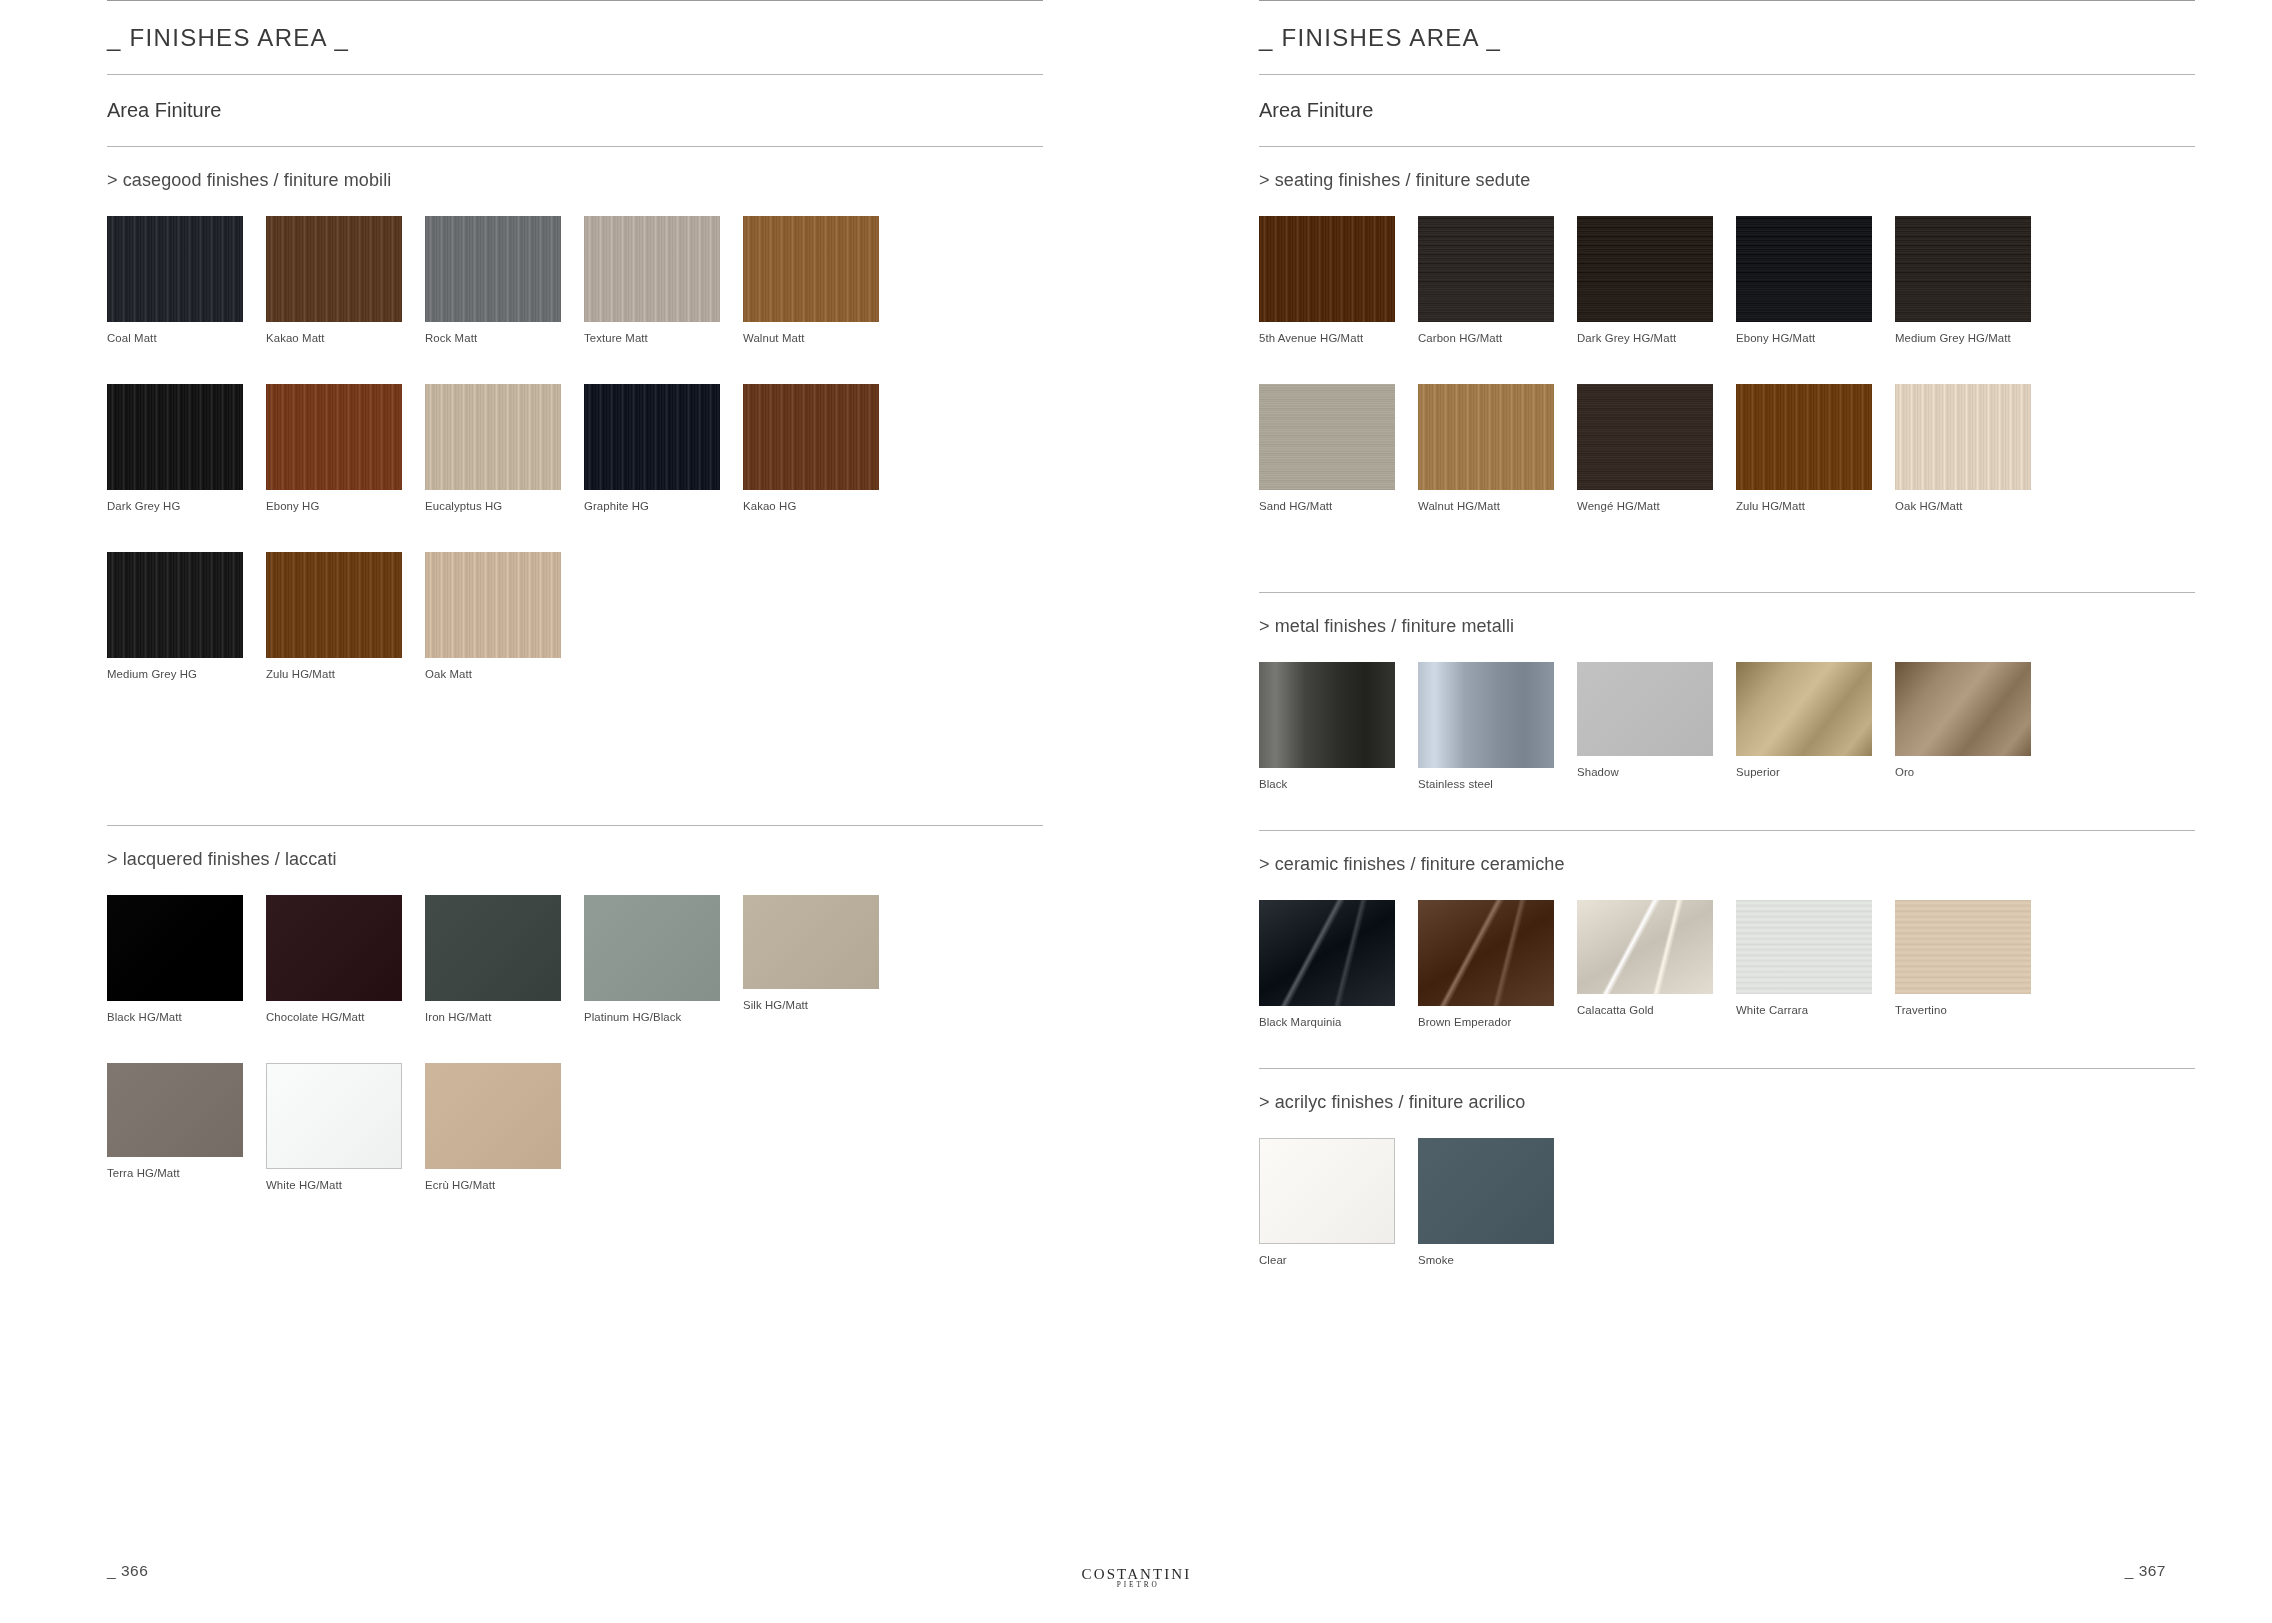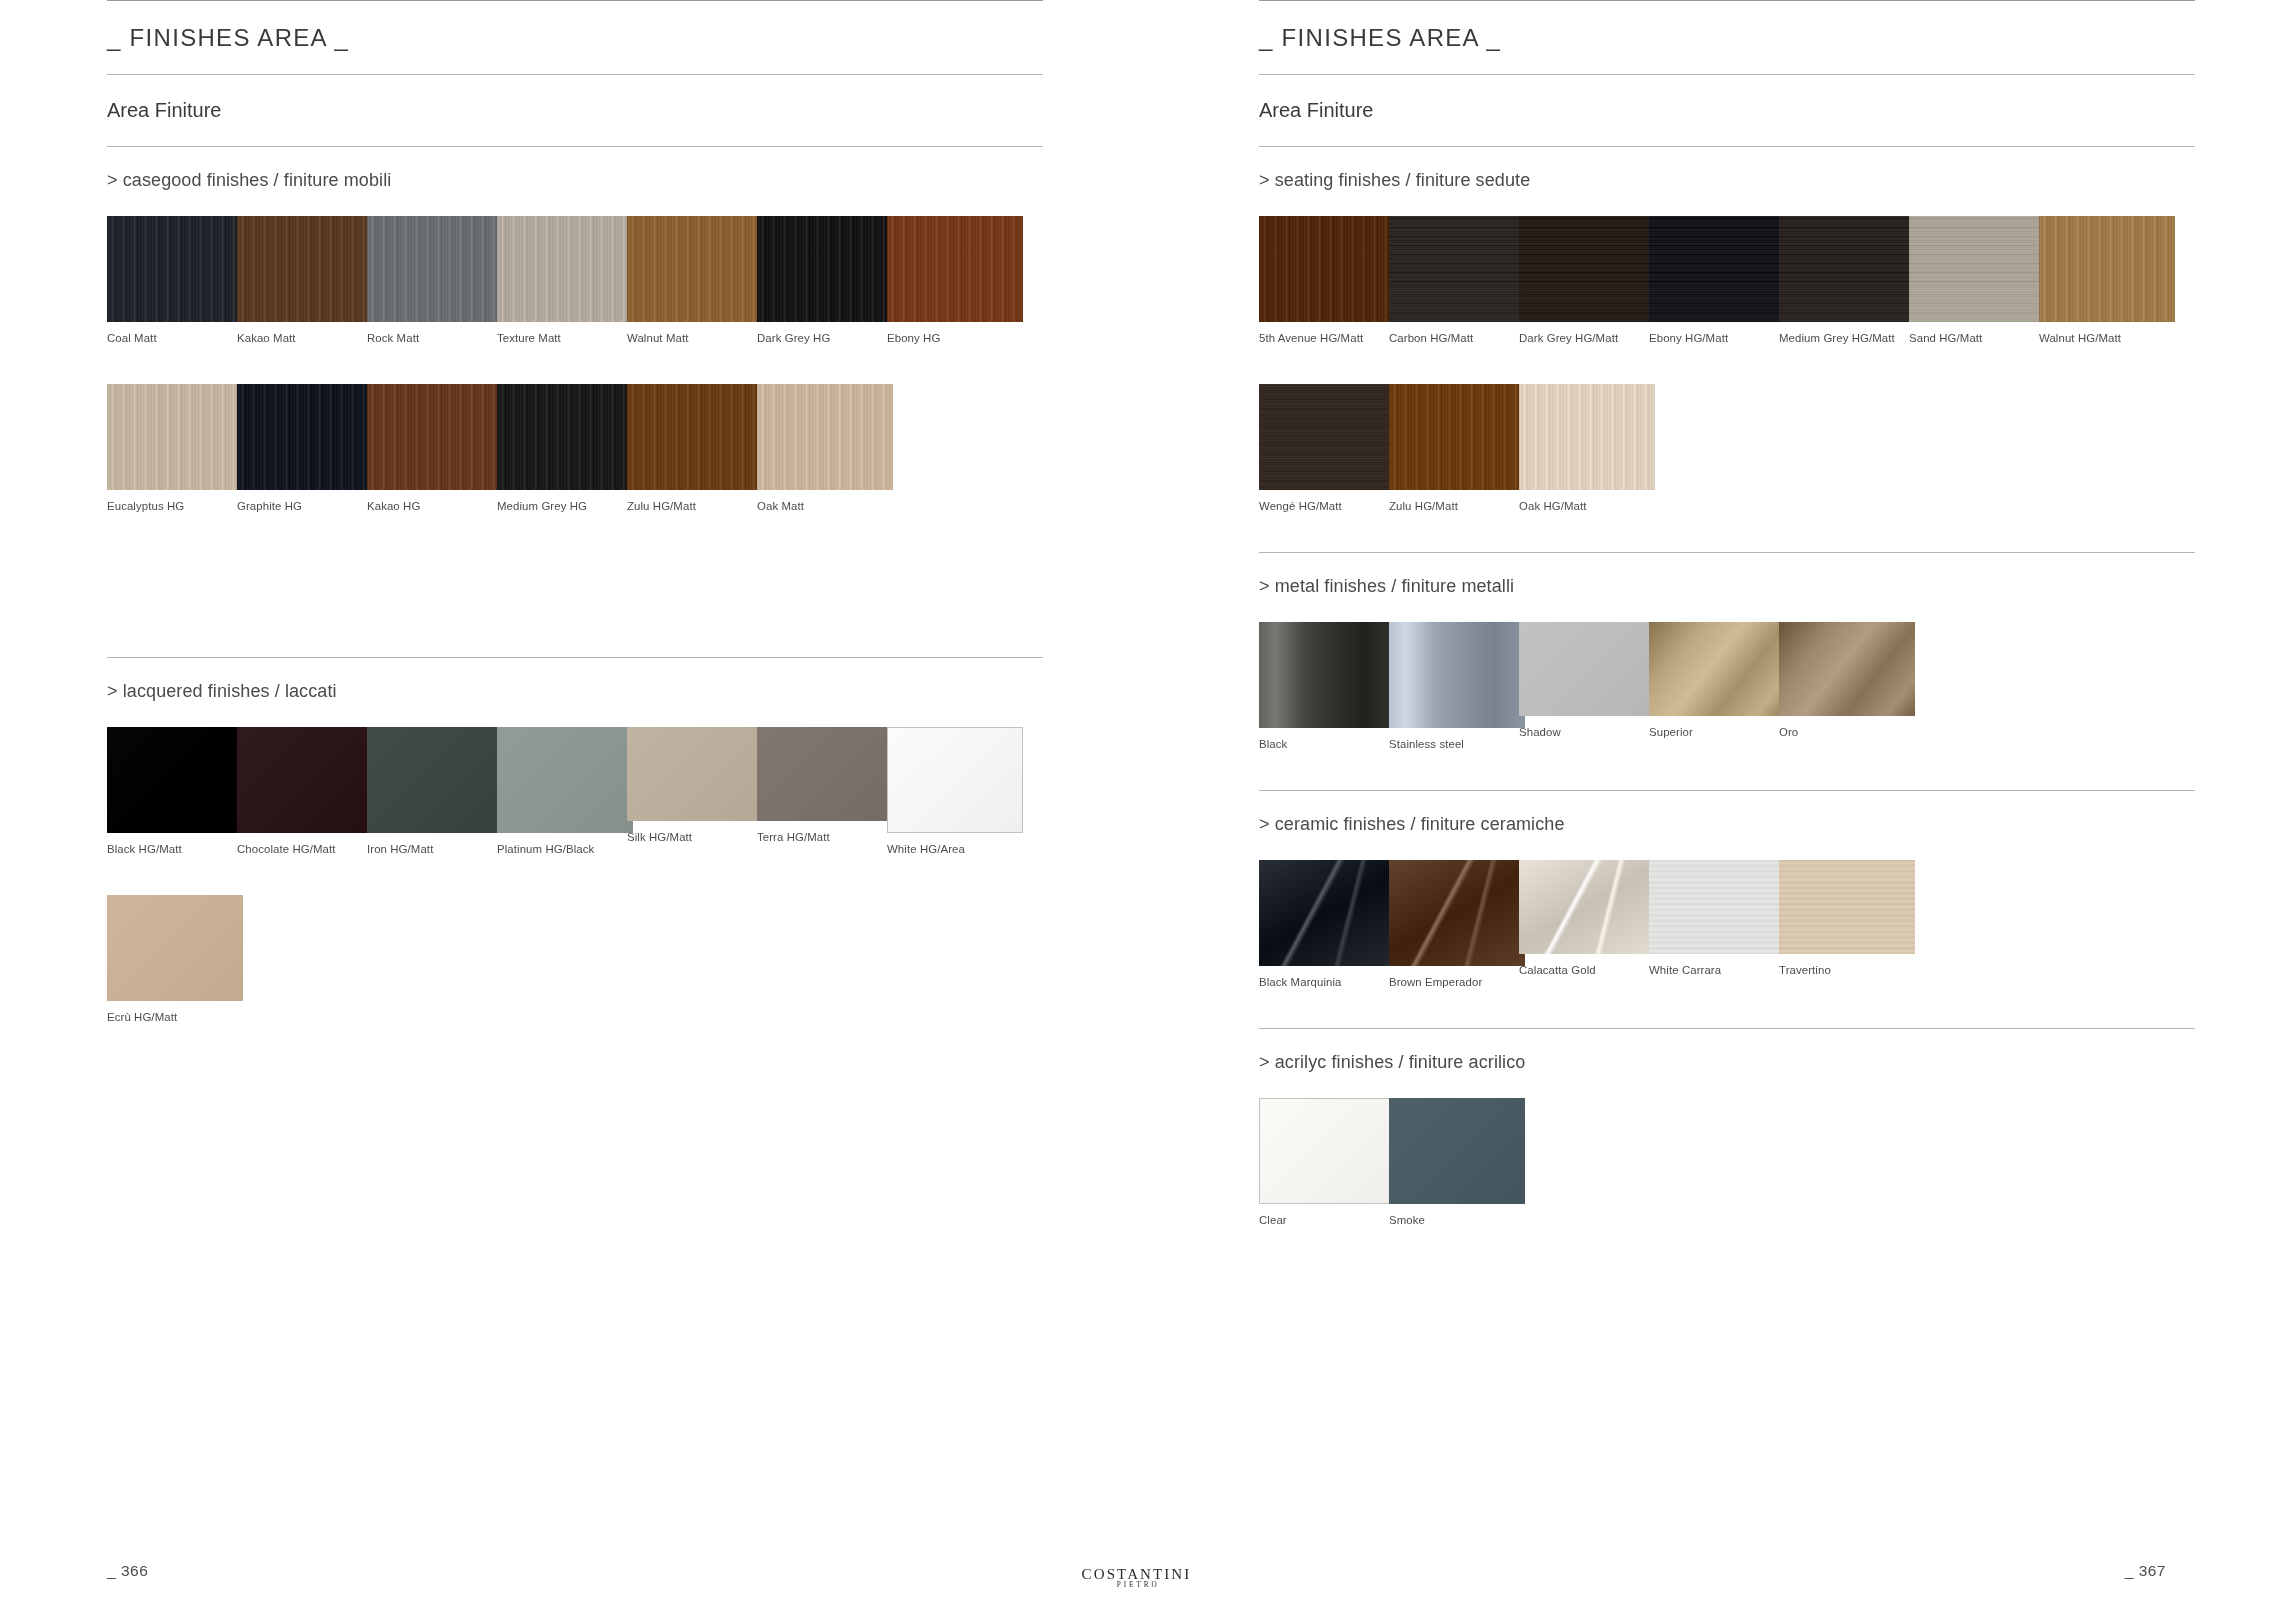--- a/index.html
+++ b/index.html
@@ -27,21 +27,21 @@
     font-size:20px;color:#3a3a3a;font-weight:400;
     padding:23.6px 0 23.6px 0;white-space:nowrap;
   }
   .sect-head{
     font-size:18px;color:#4a4a4a;font-weight:400;
     padding:23.6px 0 0 0;white-space:nowrap;letter-spacing:0.1px;
   }
 
   
   .grid{display:flex;flex-wrap:wrap;}
-  .cell{width:130px;margin:0;position:relative;}
+  .cell{width:159px;margin:0;position:relative;}
   .sw{
     width:136px;height:106px;display:block;
     background-color:#999;background-repeat:no-repeat;background-size:100% 100%;
   }
   .sw.short{height:94px;}
   .sw.bordered{box-sizing:border-box;border:0.9px solid #c2c2c2;}
   .cap{
     font-size:11.4px;color:#4b4b4b;white-space:nowrap;
     margin-top:10px;letter-spacing:0.1px;
   }
@@ -160,21 +160,21 @@
             <span class="sw short" style="background-color: rgb(185, 174, 155); background-image: linear-gradient(135deg, rgb(191, 180, 161), rgb(185, 174, 155) 55%, rgb(179, 168, 149)); background-size: auto;"></span>
             <div class="cap">Silk HG/Matt</div>
           </div>
         <div class="cell" style="margin-bottom:40px;">
             <span class="sw short" style="background-color: rgb(122, 113, 106); background-image: linear-gradient(135deg, rgb(128, 119, 112), rgb(122, 113, 106) 55%, rgb(116, 107, 100)); background-size: auto;"></span>
             <div class="cap">Terra HG/Matt</div>
           </div>
 
         <div class="cell">
             <span class="sw bordered" style="background-color: rgb(244, 246, 245); background-image: linear-gradient(135deg, rgb(250, 252, 251), rgb(244, 246, 245) 55%, rgb(238, 240, 239)); background-size: auto;"></span>
-            <div class="cap">White HG/Area</div>
+            <div class="cap">White HG/Matt</div>
           </div>
         <div class="cell">
             <span class="sw" style="background-color: rgb(200, 176, 150); background-image: linear-gradient(135deg, rgb(206, 182, 156), rgb(200, 176, 150) 55%, rgb(194, 170, 144)); background-size: auto;"></span>
             <div class="cap">Ecrù HG/Matt</div>
           </div>
       </div>
     </div>
 
     <div class="folio left">_ 366</div>
   </div>

